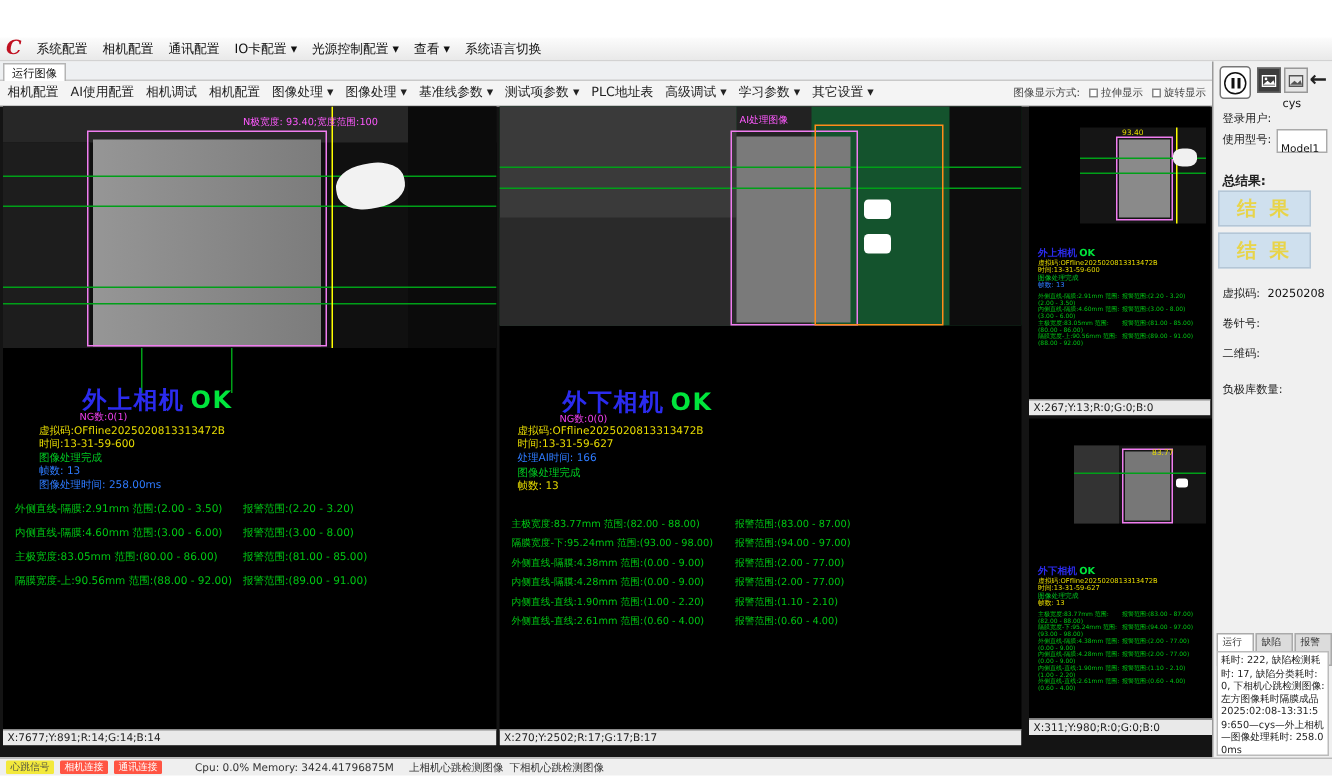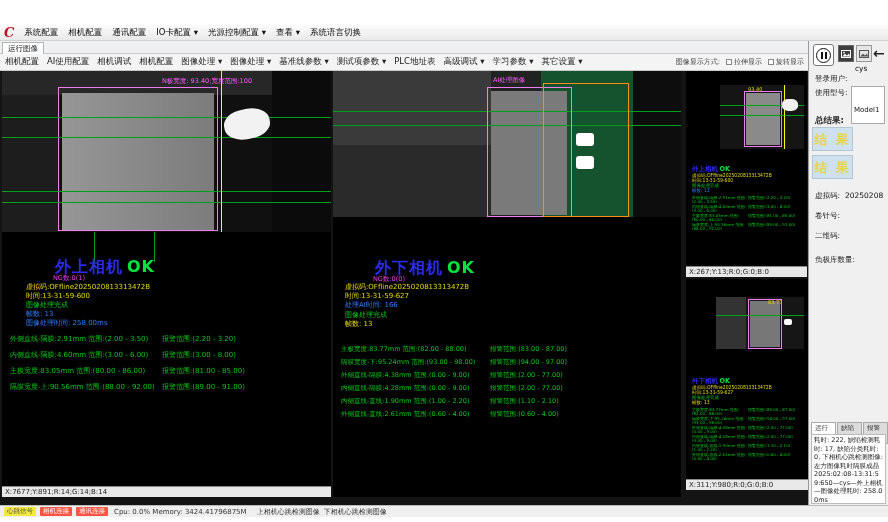--- a/index.html
+++ b/index.html
@@ -52,22 +52,22 @@
   .mini .mok{color:#00e53c;margin-left:3px}
   .mini .mline{font-size:9px;line-height:10px}
   .mini .myel{color:#e8dc00}.mini .mgrn{color:#00cc22}.mini .mblu{color:#2e7bff}
   .mini .mrow{display:flex;font-size:8px;line-height:9px;color:#00c814}
   .mini .mrt{width:112px}.mini .mra{flex:1}
 
   
   .sidebar{left:808px;top:41px;width:80px;height:464px;background:#f0f0f0;border-left:1px solid #9a9a9a}
   .sb-label{position:absolute;font-size:7.5px;color:#222}
   .sb-val{position:absolute;font-size:7.5px;color:#111}
-  .valbox{position:absolute;background:#fff;border:1px solid #aaa;font-size:7px;line-height:10px;padding:18px 2px;color:#111}
-  .resultbox{position:absolute;left:3px;width:41px;height:24px;background:#cfe0ee;border:1px solid #b4c6d6;color:#e8d44a;font-weight:bold;font-size:13px;text-align:center;line-height:23px;letter-spacing:2px}
+  .valbox{position:absolute;background:#fff;border:1px solid #aaa;font-size:7px;line-height:10px;padding:7px 2px;color:#111}
+  .resultbox{position:absolute;left:3px;width:62px;height:24px;background:#cfe0ee;border:1px solid #b4c6d6;color:#e8d44a;font-weight:bold;font-size:13px;text-align:center;line-height:23px;letter-spacing:2px}
   .btn-pause{position:absolute;left:4px;top:3px;width:21px;height:22px;background:#fff;border:1px solid #777;border-radius:3px;display:flex;align-items:center;justify-content:center}
   .pause-circle{width:15px;height:15px;border:1.5px solid #111;border-radius:50%;display:flex;align-items:center;justify-content:center;gap:2px}
   .pbar{width:2px;height:7px;background:#111}
   .btn-img{position:absolute;top:4px;width:16px;height:17px;display:flex;align-items:center;justify-content:center;border:1px solid #666}
   .btn-img.dark{left:29px;background:#3d3d3d}
   .btn-img.lite{left:47px;background:#e6e6e6;border-color:#999}
   .btn-back{position:absolute;left:64px;top:3px;font-size:14px;font-weight:bold;color:#222;line-height:18px}
   .info-tabs{position:absolute;left:2px;top:381px;display:flex;gap:1px}
   .info-tab{font-size:6.5px;padding:1px 3px;border:1px solid #aaa;background:#dcdcdc;color:#333}
   .info-tab.active{background:#fff}
@@ -234,20 +234,21 @@
             <span class="rt">内侧直线-直线:1.90mm 范围:(1.00 - 2.20)</span>
             <span class="ra">报警范围:(1.10 - 2.10)</span>
           </div>
 
           <div class="row">
             <span class="rt">外侧直线-直线:2.61mm 范围:(0.60 - 4.00)</span>
             <span class="ra">报警范围:(0.60 - 4.00)</span>
           </div>
         </div>
 
+      <div class="coordbar" style="bottom:0">X:270;Y:2502;R:17;G:17;B:17</div>
     </div>
 
     <div class="vp" style="left:686px;top:0;width:121px;height:206px">
       <div style="position:absolute;left:34px;top:14px;width:84px;height:64px;background:#151515">
         <div style="position:absolute;left:26px;top:8px;width:34px;height:52px;background:#8a8a8a"></div>
         <div class="pinkrect" style="left:24px;top:6px;width:38px;height:56px"></div>
         <div class="gline" style="left:0;top:20px;width:84px"></div>
         <div class="gline" style="left:0;top:30px;width:84px"></div>
         <div class="yline" style="left:64px;top:0;height:64px"></div>
         <div style="position:absolute;left:62px;top:14px;width:16px;height:12px;background:#f0f0f0;border-radius:40%"></div>
@@ -381,18 +382,18 @@
       <span class="info-tab">缺陷信息</span>
       <span class="info-tab">报警信息</span>
     </div>
     <div class="log">耗时: 222, 缺陷检测耗时: 17, 缺陷分类耗时: 0, 下相机心跳检测图像: 左方图像耗时隔膜成品 2025:02:08-13:31:59:650—cys—外上相机—图像处理耗时: 258.00ms</div>
   </div>
 
   <div class="abs statusbar">
     <span class="badge yellow">心跳信号</span>
     <span class="badge red">相机连接</span>
     <span class="badge red">通讯连接</span>
-    <span style="margin-left:2px">Cpu: 0.0% Memory: 3424.41796875M</span>
+    <span style="margin-left:18px">Cpu: 0.0% Memory: 3424.41796875M</span>
     <span style="margin-left:6px">上相机心跳检测图像</span>
     <span>下相机心跳检测图像</span>
   </div>
 
 </div>
 
 </body></html>

